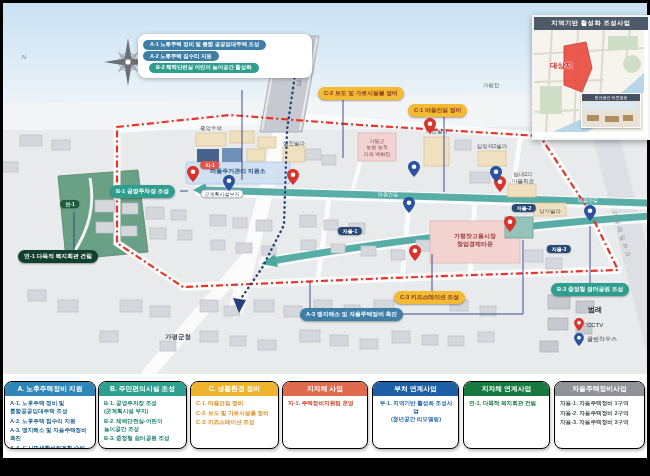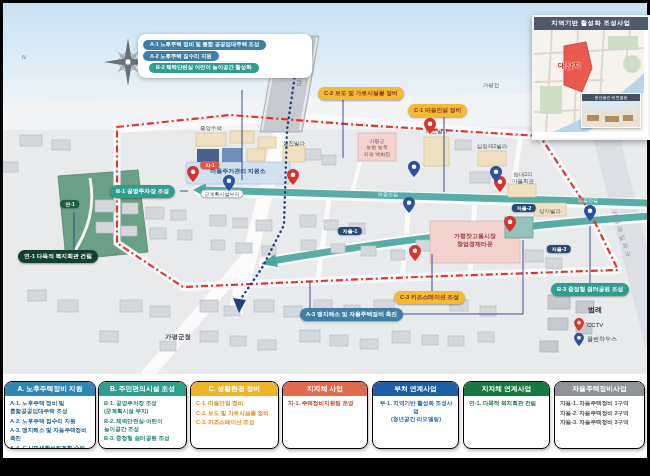--- a/index.html
+++ b/index.html
@@ -28,21 +28,21 @@
   .pin{position:absolute;width:12px;height:16px;z-index:6;}
   
   .mlegend{position:absolute;left:574px;top:305px;width:70px;z-index:6;}
   .mlegend .mt{font-size:7px;font-weight:bold;color:#2e3238;margin-left:14px;margin-bottom:2px;}
   .mlegend .row{display:flex;align-items:center;height:15px;}
   .mlegend .row span{font-size:6px;color:#2e3238;margin-left:3px;}
   
   .inset{position:absolute;left:532px;top:15px;width:114px;height:121px;background:#fff;border:2px solid #f2f5f8;box-shadow:0 2px 6px rgba(0,0,0,.35);z-index:8;}
   .inset .ititle{height:13px;background:#4e5a68;color:#fff;font-size:6.3px;font-weight:bold;display:flex;align-items:center;justify-content:center;letter-spacing:.5px;}
   .inset .ibody{position:relative;width:110px;height:102px;background:#f7f4ed;overflow:hidden;}
-  .inset .target{position:absolute;left:24px;top:31px;font-size:7.5px;font-weight:bold;color:#e31e18;text-shadow:0 0 2px #fff,0 0 2px #fff;z-index:3;}
+  .inset .target{position:absolute;left:16px;top:31px;font-size:7.5px;font-weight:bold;color:#e31e18;text-shadow:0 0 2px #fff,0 0 2px #fff;z-index:3;}
   .photo{position:absolute;right:3px;bottom:4px;width:58px;height:33px;border:1px solid #fff;box-shadow:0 1px 2px rgba(0,0,0,.3);background:#e8e2d6;z-index:4;}
   .photo .pcap{height:7px;background:rgba(40,55,75,.85);color:#fff;font-size:4px;display:flex;align-items:center;justify-content:center;white-space:nowrap;}
   
   .card{position:absolute;top:7px;height:66px;background:#fff;border:1.2px solid;border-radius:8px;box-shadow:1px 2px 3px rgba(0,0,0,.25);overflow:hidden;}
   .chead{height:14px;color:#fff;font-size:6.8px;font-weight:bold;display:flex;align-items:center;justify-content:center;border-radius:6px 6px 0 0;}
   .citems{padding:3px 4px 0 5px;}
   .ci{font-size:5.6px;font-weight:bold;line-height:1.45;white-space:pre-line;margin-bottom:1.5px;}
 </style>
 </head>
 <body>

